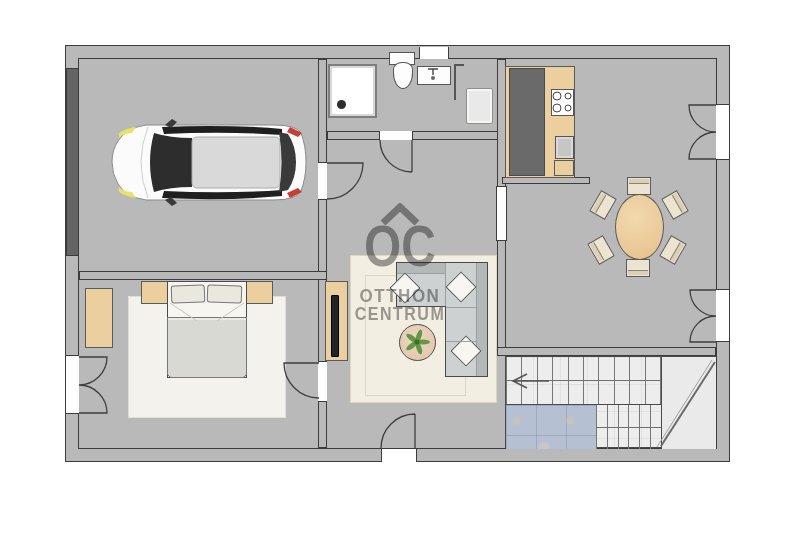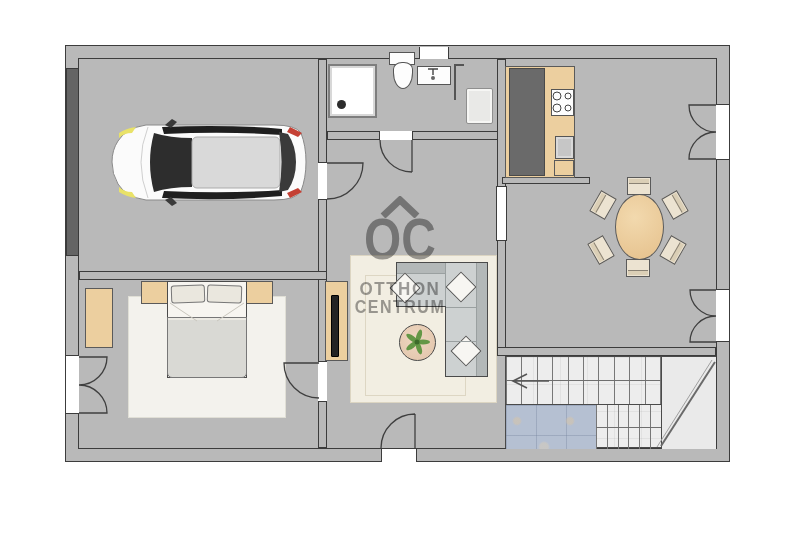--- a/index.html
+++ b/index.html
@@ -43,21 +43,21 @@
   .rug-b{background:#f3f2ed;border:1px solid #e0dfd6;}
   .bed{background:#f7f5f0;border:1px solid #4a4a4a;}
   .bpillow{background:#eae7de;border:1px solid #777;border-radius:3px;}
   .blanket{background:#d9d9d4;border:1px solid #777;border-radius:0 0 5px 5px;box-shadow:inset 0 2px 0 #eceae3;}
   .stair-line{background:#6f6f6f;z-index:4;}
   .treads-u{background-image:repeating-linear-gradient(90deg,#777 0 1px,transparent 1px 15.4px);}
   .treads-l{background-image:repeating-linear-gradient(90deg,#777 0 1px,transparent 1px 10.8px);}
   .landing{background:#eaeaea;border-left:1px solid #4a4a4a;}
   .garage-door{background:#646464;border:1px solid #3a3a3a;z-index:3;}
   
-  .watermark{left:348px;top:196px;width:104px;z-index:7;text-align:center;color:#8b8b8b;opacity:.82;mix-blend-mode:multiply;pointer-events:none;}
+  .watermark{left:348px;top:203px;width:104px;z-index:7;text-align:center;color:#8b8b8b;opacity:.82;mix-blend-mode:multiply;pointer-events:none;}
   .wm-logo{font-size:52px;font-weight:bold;line-height:.9;letter-spacing:0px;transform:scale(.92,1.1);margin-top:-2px;}
   .wm-line{font-size:17px;font-weight:bold;letter-spacing:1.5px;transform:scaleY(1.12);line-height:1.12;}
   .wm-line2{font-size:16px;}
   svg.overlay{position:absolute;left:0;top:0;z-index:6;pointer-events:none;}
 </style>
 </head>
 <body>
 
 <div class="canvas">
 

